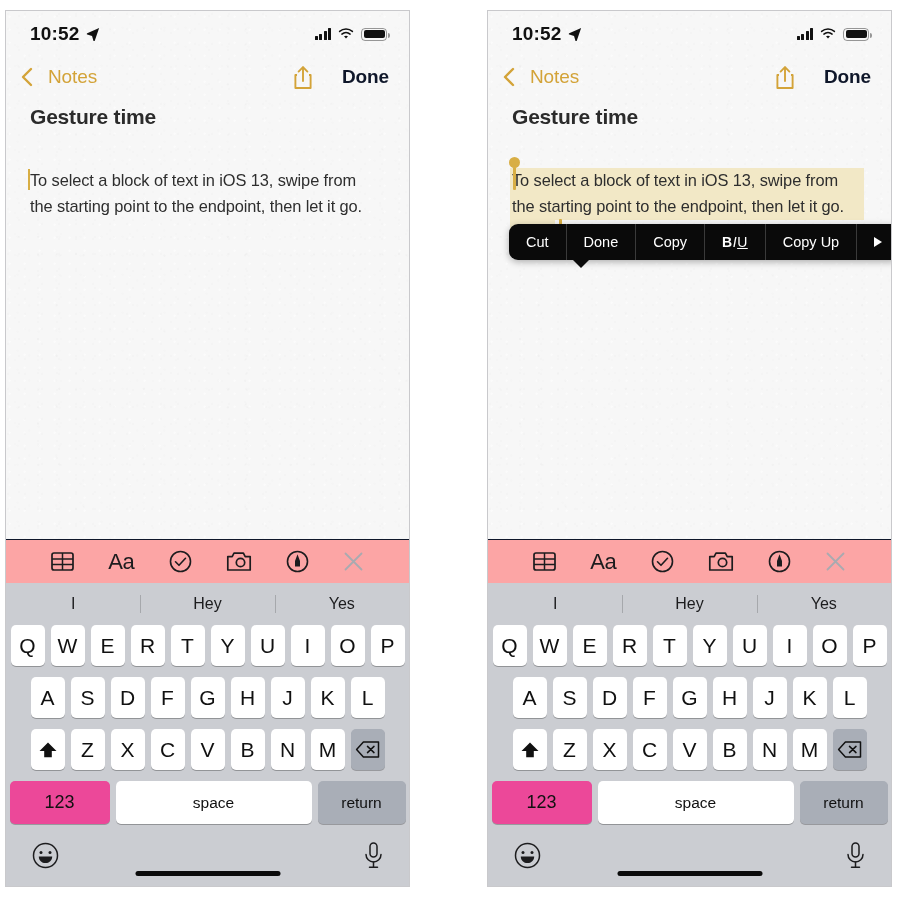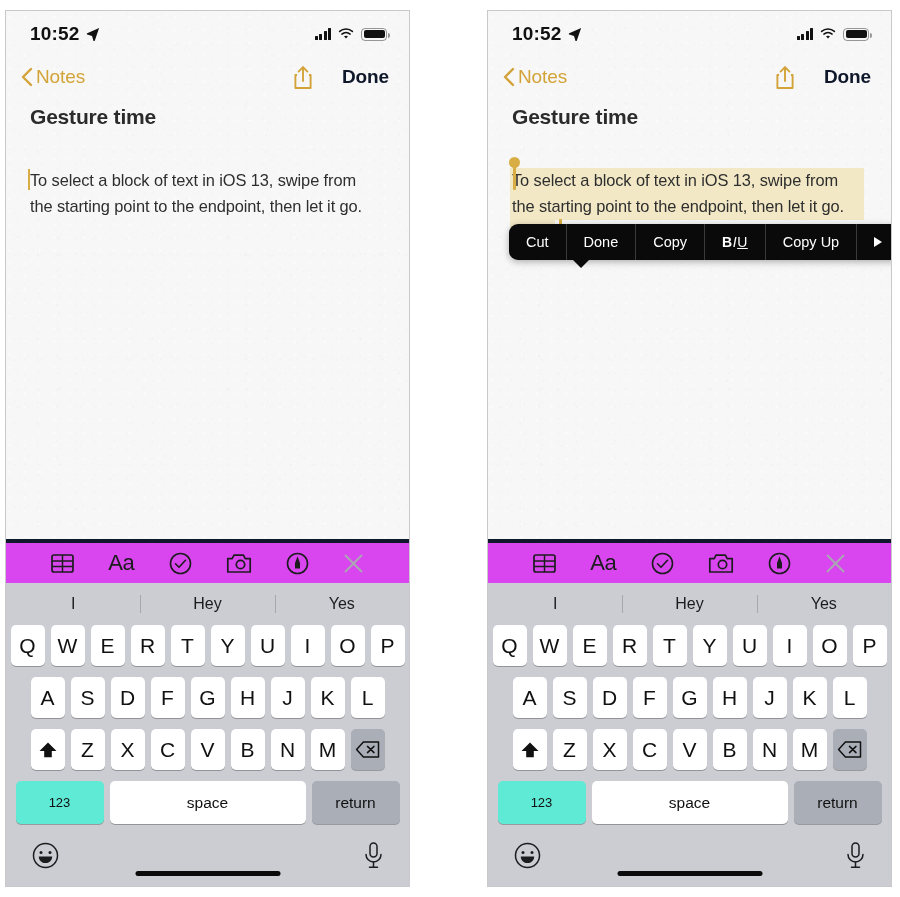--- a/index.html
+++ b/index.html
@@ -100,21 +100,21 @@
   .navbar {
     position: relative;
     z-index: 2;
     height: 40px;
     display: flex;
     align-items: center;
     justify-content: space-between;
     padding: 0 20px 0 14px;
     flex: none;
   }
-  .nav-back { display: flex; align-items: center; gap: 3px; cursor: pointer; }
+  .nav-back { display: flex; align-items: center; gap: 15px; cursor: pointer; }
   .nav-chevron { width: 13px; height: 20px; }
   .nav-back-label {
     font-size: 19px;
     color: #D3A338;
     letter-spacing: -.1px;
   }
   .nav-right { display: flex; align-items: center; gap: 28px; }
   .share-icon { width: 22px; height: 25px; cursor: pointer; }
   .nav-done {
     font-size: 19px; font-weight: bold;
@@ -217,22 +217,22 @@
     border-left: 9px solid transparent;
     border-right: 9px solid transparent;
     border-top: 9px solid #0a0a0a;
   }
 
   
   .notes-toolbar {
     position: relative;
     z-index: 2;
     height: 44px;
-    background: #d946ef;
-    border-top: 4px solid #0f172a;
+    background: #fca5a5;
+    border-top: 1px solid #0f172a;
     display: flex;
     align-items: center;
     justify-content: space-around;
     padding: 0 28px;
     flex: none;
   }
   .nt-ico { cursor: pointer; display: flex; align-items: center; justify-content: center; }
   .nt-aa {
     font-size: 22px;
     color: #1c1c1e;
@@ -292,23 +292,23 @@
     width: 45px;
     background: #fff;
   }
   .key-fn {
     background: #A9AEB7;
     box-shadow: 0 1px 0 rgba(0,0,0,.25);
   }
   .krow-bot .key { width: 34px; }
   .krow-last { gap: 6px; margin-bottom: 6px; }
   .key-123 {
-    width: 88px; height: 43px;
-    background: #5eead4;
-    font-size: 13px;
+    width: 100px; height: 43px;
+    background: #ec4899;
+    font-size: 18px;
   }
   .key-space {
     width: 196px; height: 43px;
     background: #fff;
     font-size: 15.5px;
   }
   .key-return {
     width: 88px; height: 43px;
     background: #A9AEB7;
     font-size: 15.5px;

